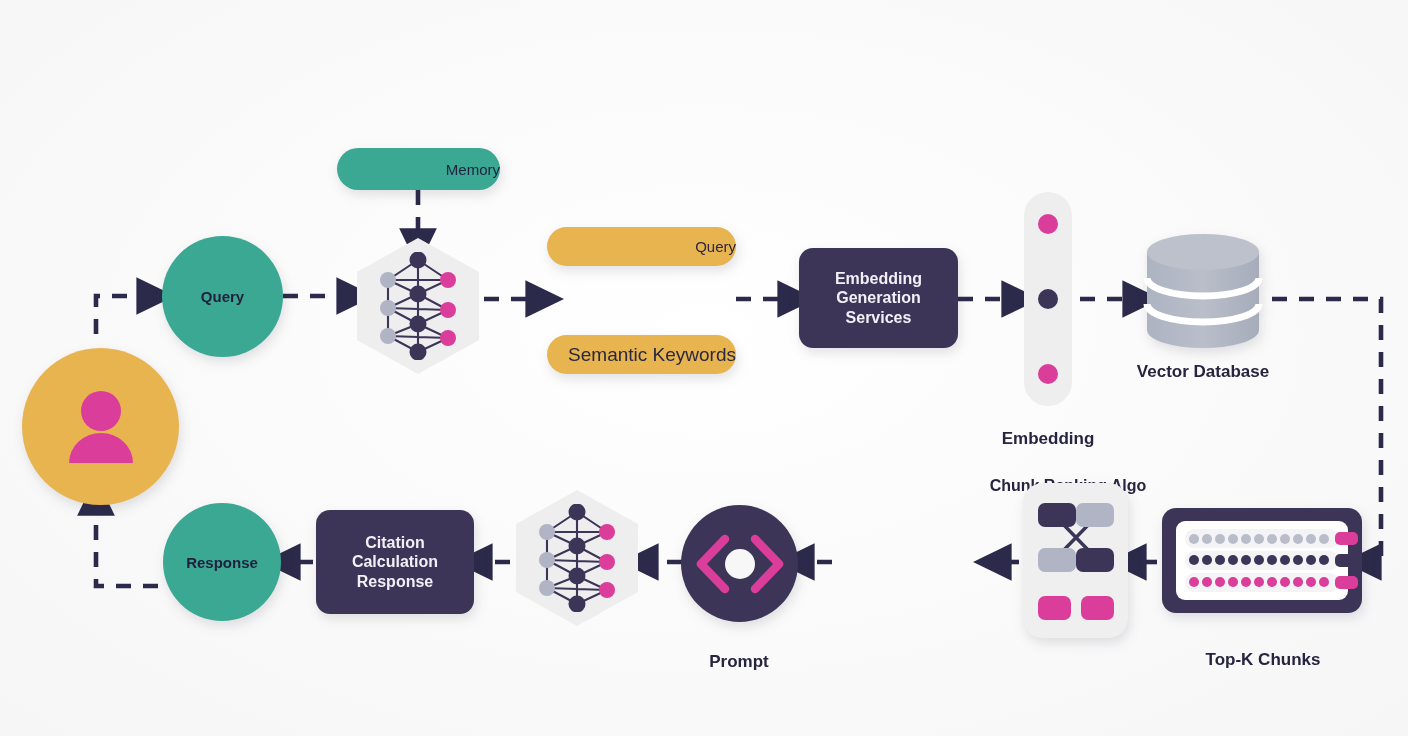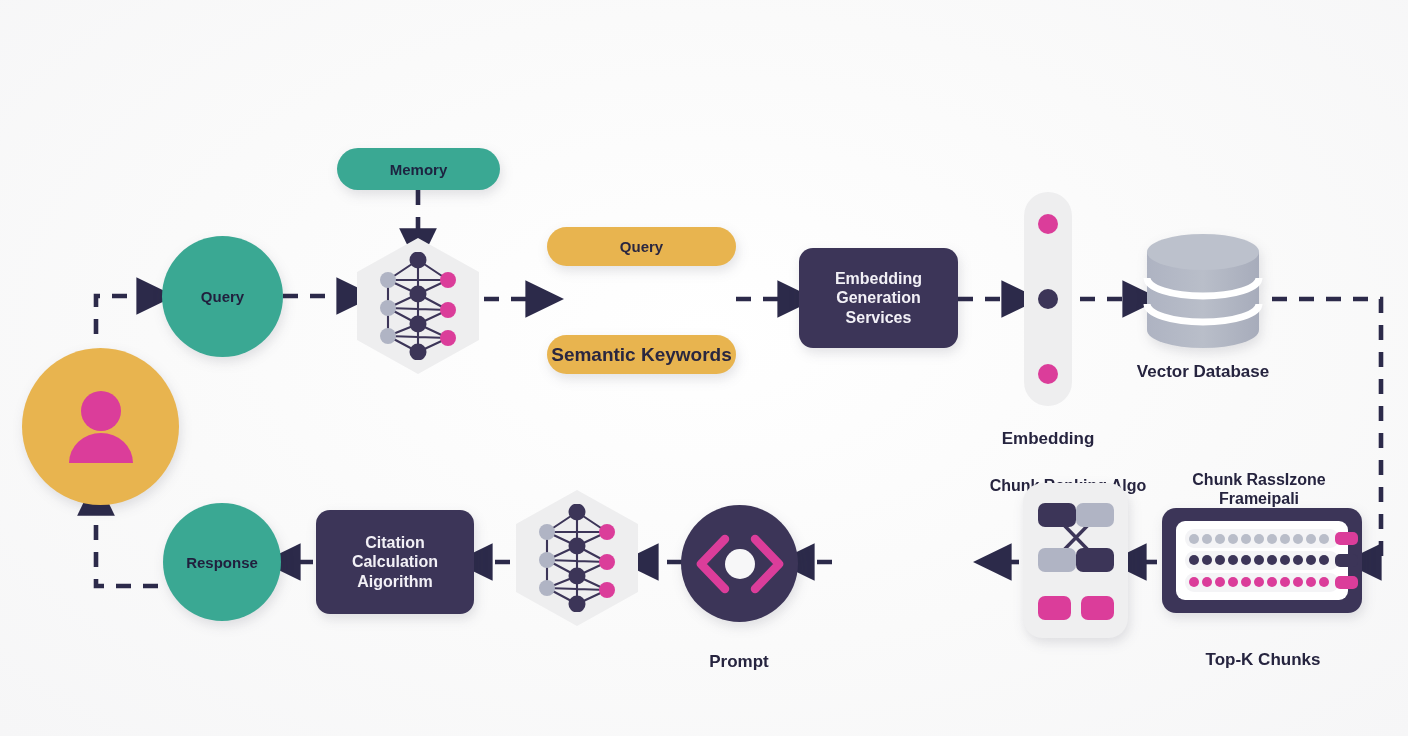--- a/index.html
+++ b/index.html
@@ -25,22 +25,22 @@
     display: flex; align-items: center; justify-content: center;
     color: #211f3d; font-weight: 700;
   }
   .circ-teal { background: #3aa893; }
   .circ-yellow { background: #e8b44f; }
   .circ-dark { background: #3c3558; }
 
   
   .pill {
     border-radius: 999px;
-    display: flex; align-items: center; justify-content: center;
-    font-weight: 700;
+    display: flex; align-items: center; justify-content: flex-end;
+    font-weight: 400;
   }
   .pill-teal { background: #3aa893; color: #1d2340; }
   .pill-yellow { background: #e8b44f; color: #2a2740; }
 
   .rbox {
     background: #3c3558; color: #f2f0f6;
     border-radius: 14px;
     display: flex; align-items: center; justify-content: center;
     text-align: center; line-height: 1.22; font-weight: 600;
     padding: 6px 10px;
@@ -224,24 +224,20 @@
       <path d="M4,18 L4,96 a56,18 0 0 0 112,0 L116,18 Z" fill="url(#dbg)"></path>
       <ellipse cx="60" cy="18" rx="56" ry="18" fill="#bcc1cc"></ellipse>
       <path d="M4,44 a56,18 0 0 0 112,0" fill="none" stroke="#ffffff" stroke-width="7"></path>
       <path d="M4,70 a56,18 0 0 0 112,0" fill="none" stroke="#ffffff" stroke-width="7"></path>
     </g>
   </svg>
   <div class="caption" style="left:1113px; top:342px; width:180px; font-size:17px;">
     <span>Vector Database</span>
   </div>
 
-  <div class="caption" style="left:1163px; top:452px; width:192px; font-size:16px; font-weight:600;">
-    <span>Chunk RassIzone
-Frameipali</span>
-  </div>
 
   <div class="node topk-outer shadow-soft" style="left:1162px; top:508px; width:200px; height:105px;">
     <div class="topk-inner">
       <div class="topk-row">
         <span class="topk-dot" style="background:#b9bdc9;"></span>
           <span class="topk-dot" style="background:#b9bdc9;"></span>
         <span class="topk-dot" style="background:#b9bdc9;"></span>
           <span class="topk-dot" style="background:#b9bdc9;"></span>
         <span class="topk-dot" style="background:#b9bdc9;"></span>
           <span class="topk-dot" style="background:#b9bdc9;"></span>
@@ -333,20 +329,20 @@
       <circle cx="42" cy="100" r="8.5" fill="#3c3558"></circle>
       <circle cx="72" cy="28" r="8" fill="#db3d9a"></circle>
       <circle cx="72" cy="58" r="8" fill="#db3d9a"></circle>
       <circle cx="72" cy="86" r="8" fill="#db3d9a"></circle>
     </g>
   </svg>
 
   <div class="node rbox shadow-soft" style="left:316px; top:510px; width:158px; height:104px; font-size:16px;">
     <span style="white-space:pre-line;">Citation
 Calculation
-Aigorithm</span>
+Response</span>
   </div>
 
   <div class="node circ circ-teal shadow-soft" style="left:163px; top:503px; width:118px; height:118px; font-size:15px;">
     <span>Response</span>
   </div>
 
 </div>
 
 </body></html>

